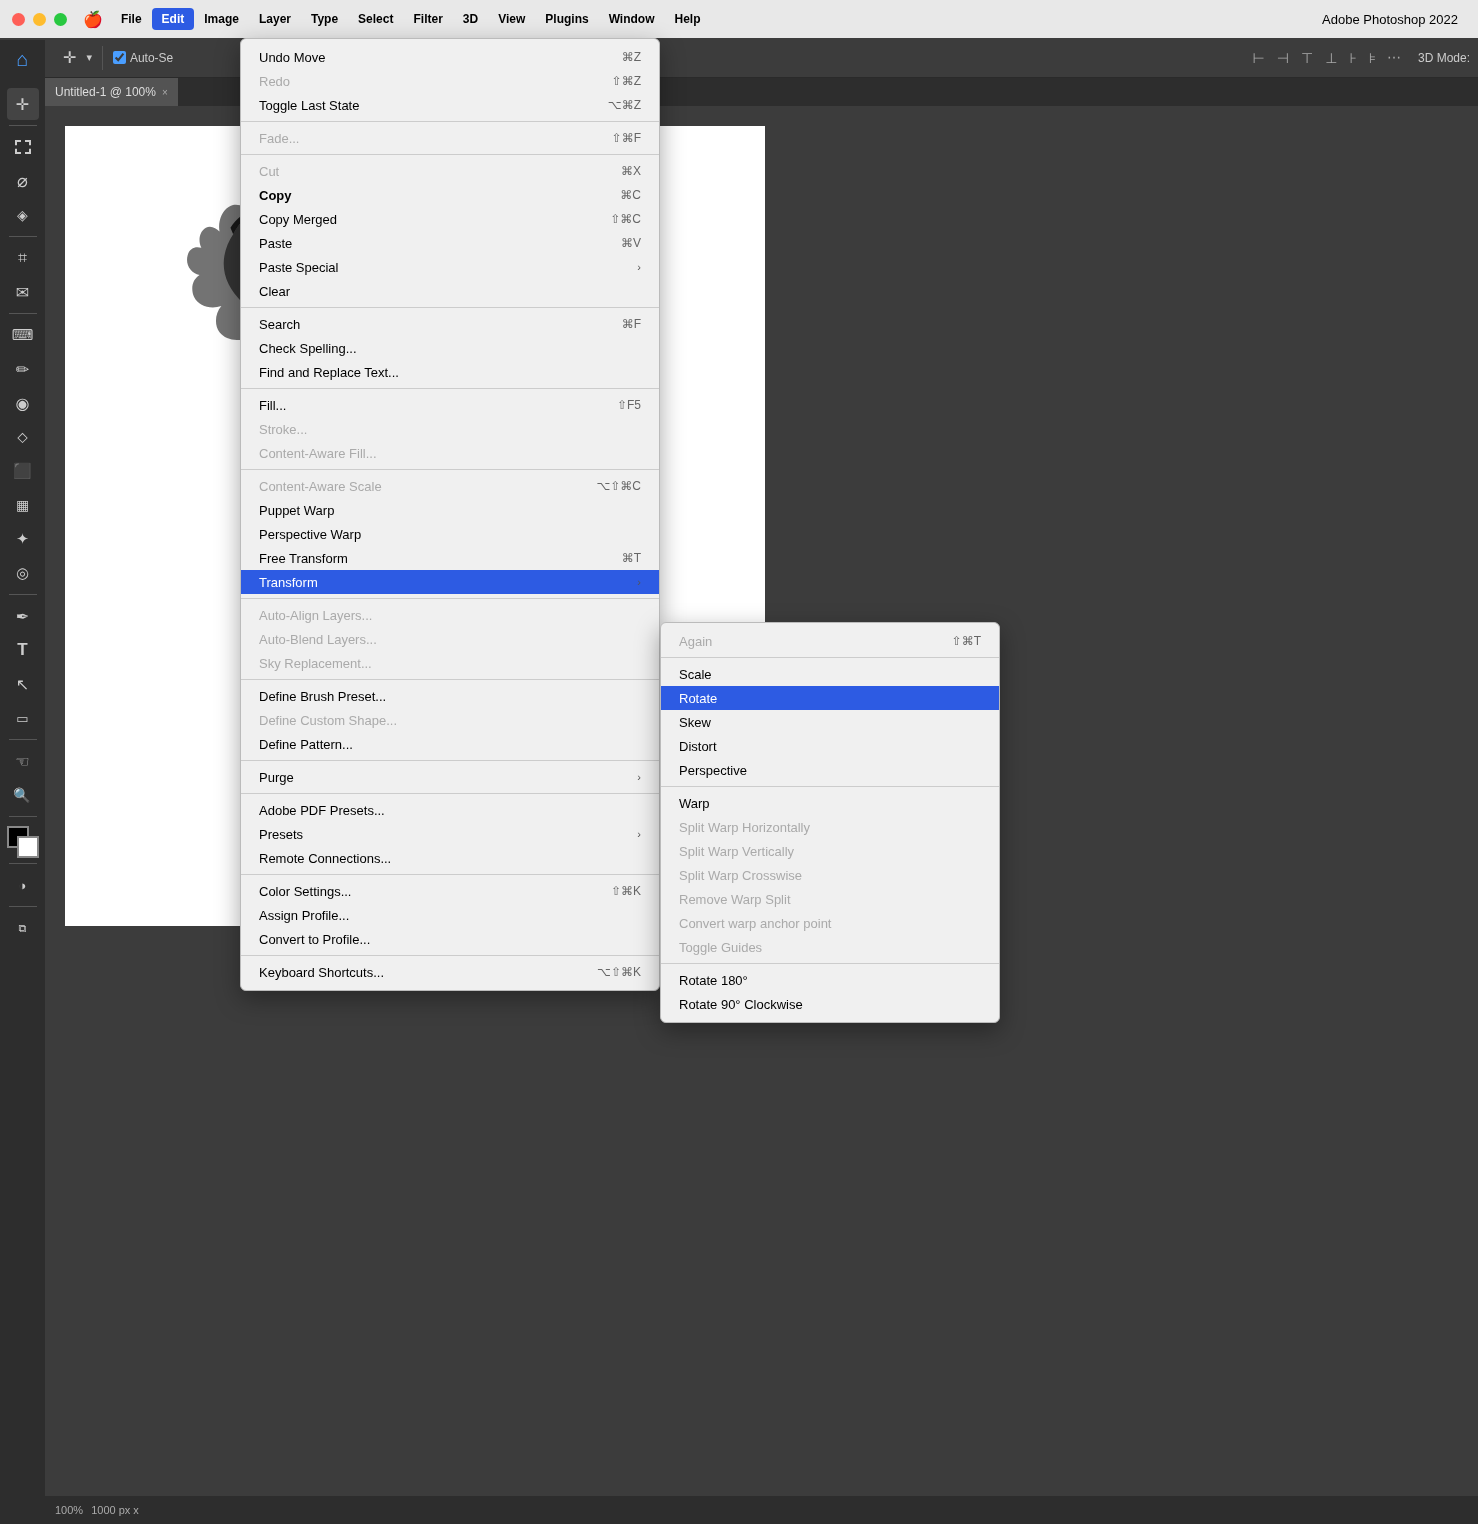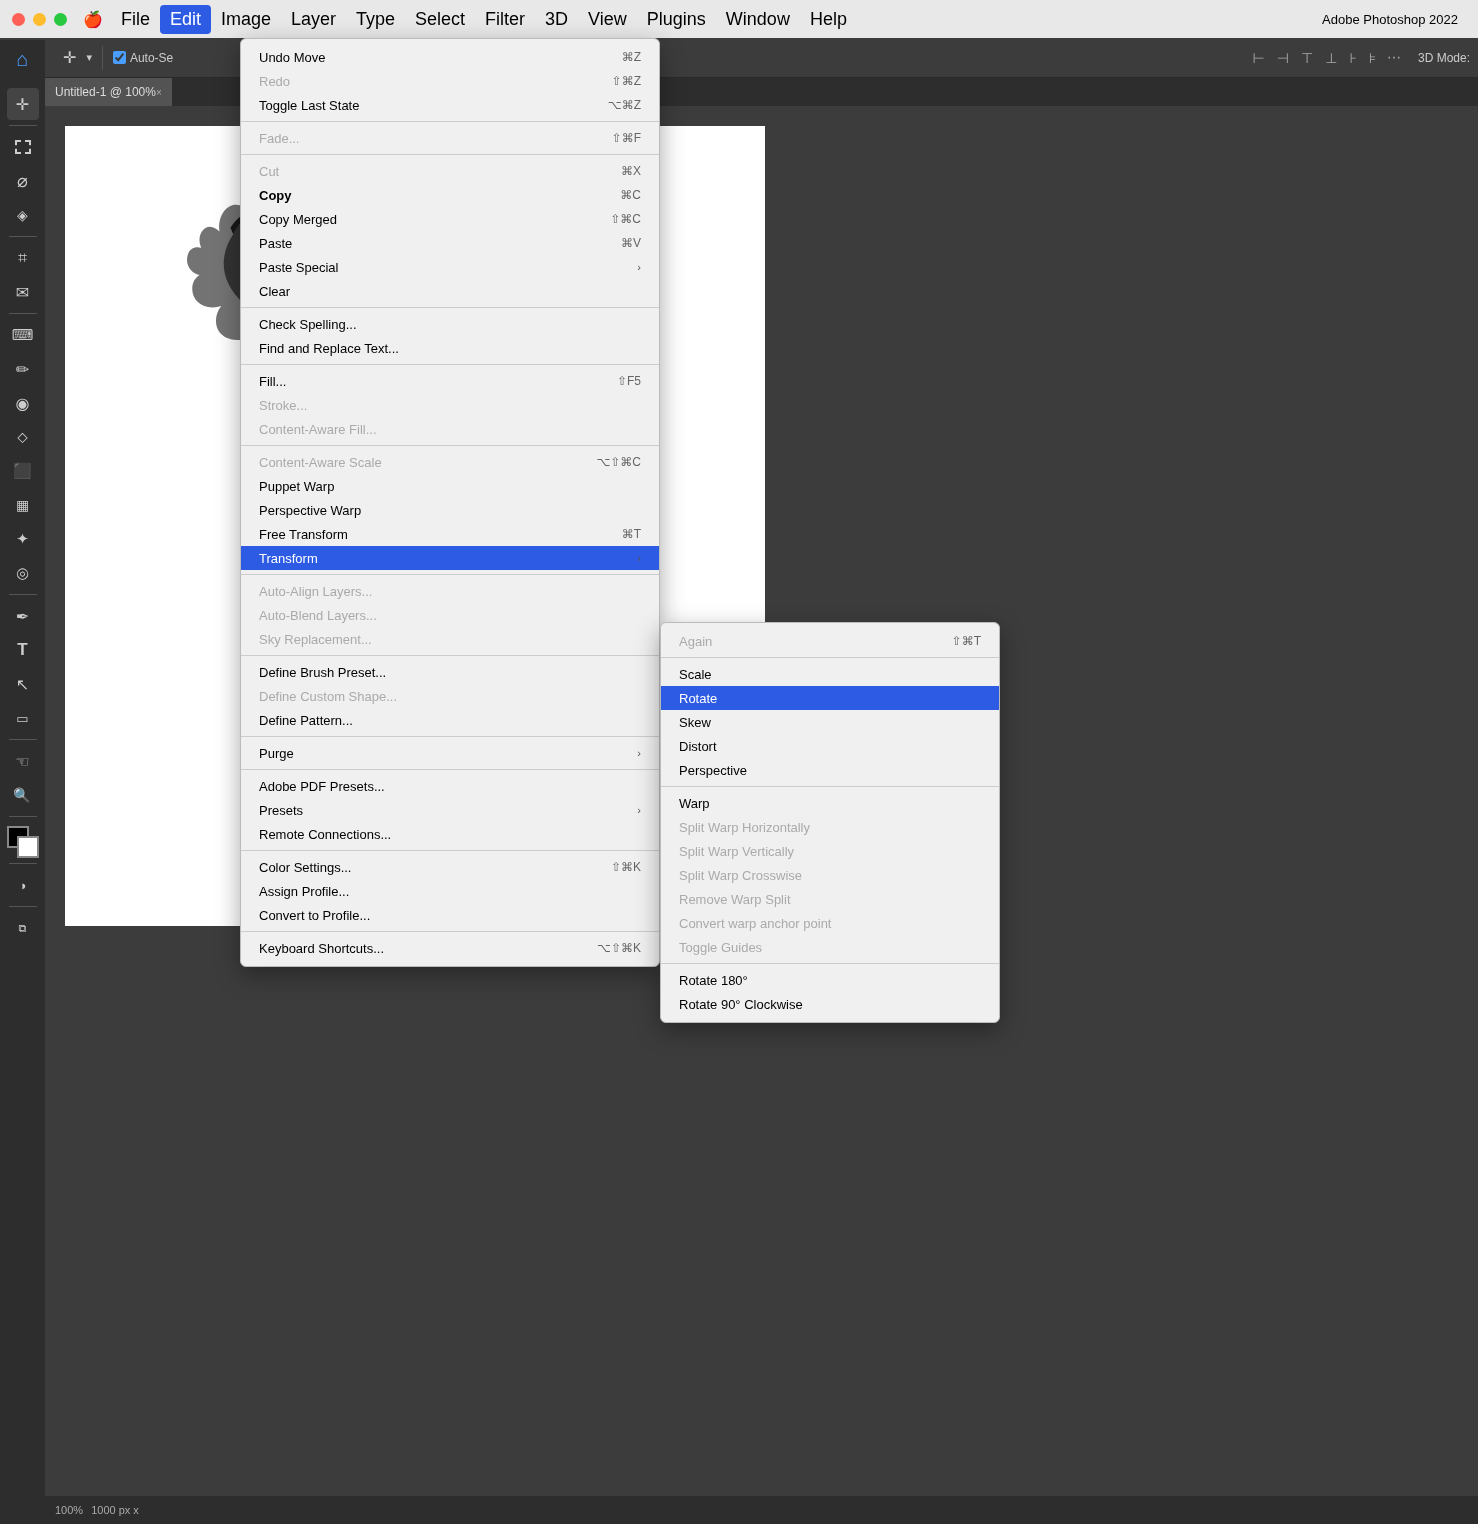--- a/index.html
+++ b/index.html
@@ -43,22 +43,22 @@
       margin-right: 8px;
       color: #000;
     }
     .title-bar-menu {
       display: flex;
       gap: 0;
       align-items: center;
     }
     .menu-item {
       padding: 4px 10px;
-      font-size: 18px;
-      font-weight: 400;
+      font-size: 12px;
+      font-weight: 700;
       color: #000;
       cursor: pointer;
       border-radius: 4px;
     }
     .menu-item.active {
       background: #2d5be3;
       color: white;
     }
     .title-bar-right {
       position: absolute;
@@ -131,20 +131,21 @@
       z-index: 90;
     }
     .tab {
       display: flex;
       align-items: center;
       height: 28px;
       padding: 0 10px;
       background: #535353;
       color: #ddd;
       font-size: 12px;
+      gap: 6px;
       cursor: pointer;
     }
     .tab-close {
       color: #aaa;
       font-size: 10px;
       cursor: pointer;
     }
 
     
     .left-toolbar {
@@ -522,20 +523,24 @@
       <span class="menu-row-label">Paste Special</span>
       <span class="menu-arrow">›</span>
     </div>
     <div class="menu-row">
       <span class="menu-row-label">Clear</span>
     </div>
   </div>
 
   <div class="menu-section">
     <div class="menu-row">
+      <span class="menu-row-label">Search</span>
+      <span class="menu-shortcut">⌘F</span>
+    </div>
+    <div class="menu-row">
       <span class="menu-row-label">Check Spelling...</span>
     </div>
     <div class="menu-row">
       <span class="menu-row-label">Find and Replace Text...</span>
     </div>
   </div>
 
   <div class="menu-section">
     <div class="menu-row">
       <span class="menu-row-label">Fill...</span>

